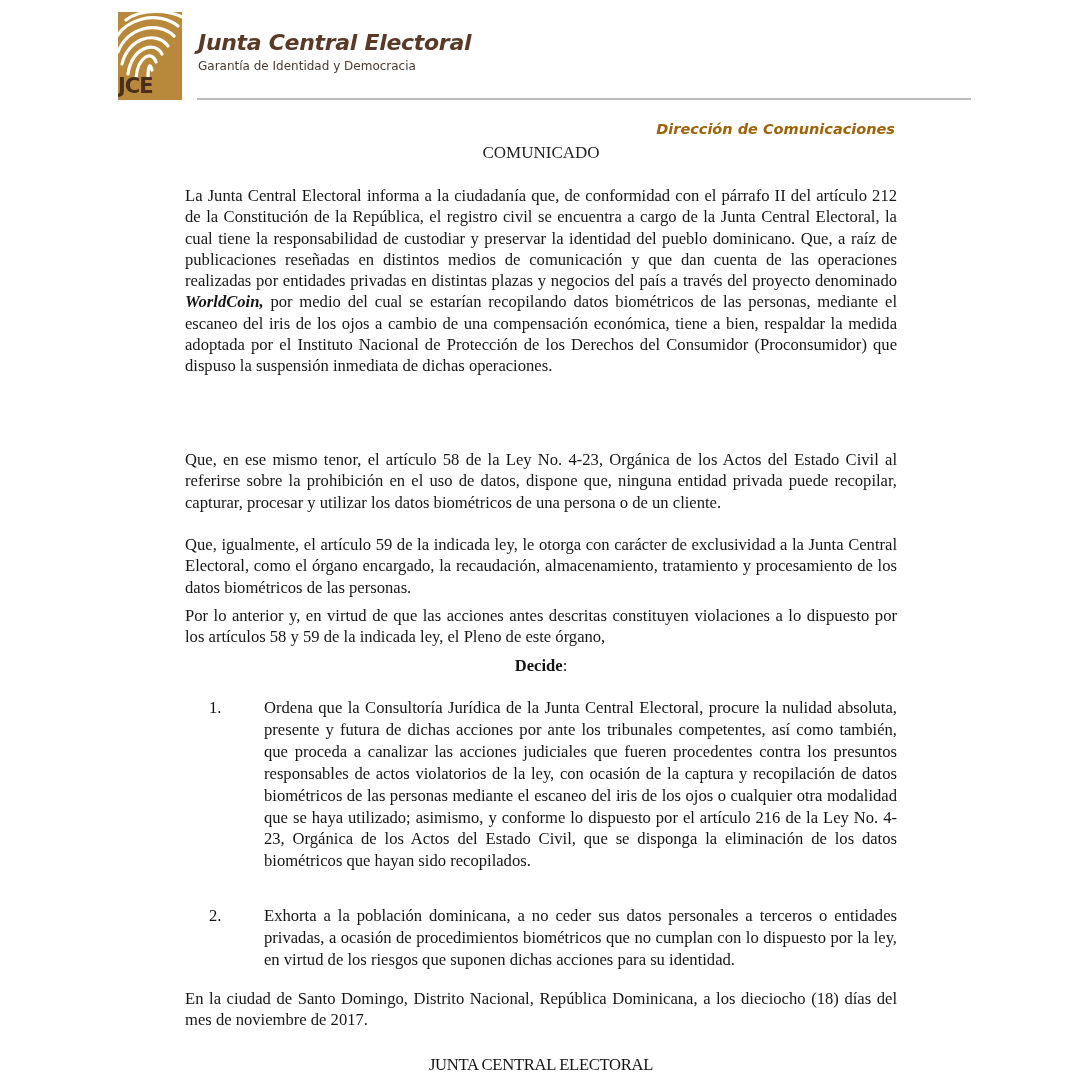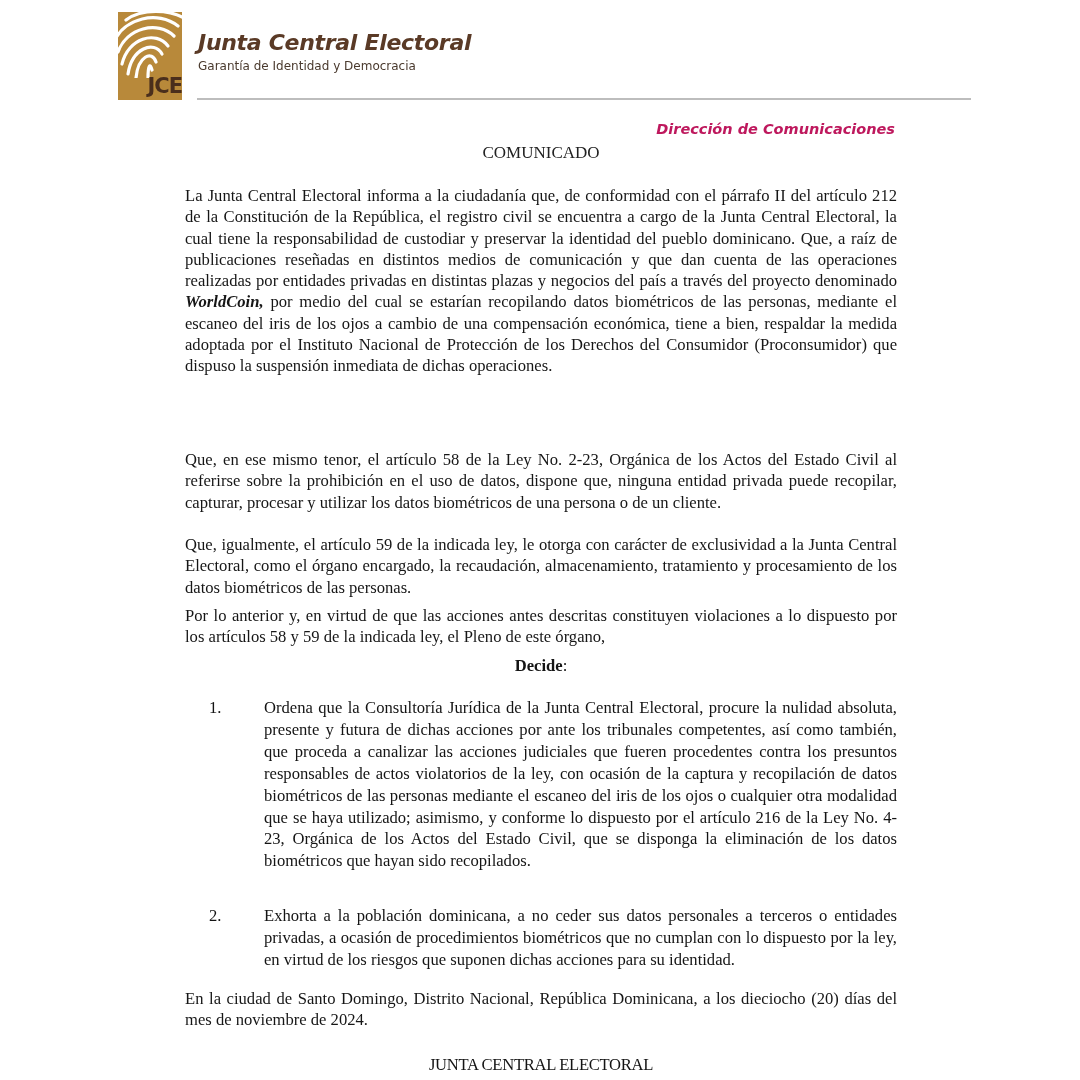--- a/index.html
+++ b/index.html
@@ -6,40 +6,40 @@
   body {
     width: 1080px; height: 1080px; background: #ffffff; position: relative; overflow: hidden;
     font-family: "Liberation Serif", "DejaVu Serif", serif; color: #141414;
   }
   .logo-box {
     position: absolute; left: 118px; top: 12px; width: 64px; height: 88px;
     background: #b8893a; overflow: hidden;
   }
   .logo-box svg { position: absolute; left: 0; top: 0; }
   .logo-jce {
-    position: absolute; left: 0; bottom: 2px; width: 64px; text-align: right;
+    position: absolute; left: 0; bottom: 2px; width: 64px; text-align: left;
     font-family: "DejaVu Sans", sans-serif; font-weight: bold; font-size: 21px;
     color: #4a2e1c; letter-spacing: -1px;
   }
   .brand-title {
     position: absolute; left: 198px; top: 30px;
     font-family: "DejaVu Sans", sans-serif; font-style: italic; font-weight: bold;
     font-size: 22px; color: #5a3a26; letter-spacing: -0.3px;
   }
   .brand-sub {
     position: absolute; left: 198px; top: 59px;
     font-family: "DejaVu Sans", sans-serif; font-size: 12px; color: #4a3a2e;
   }
   .header-rule {
     position: absolute; left: 197px; top: 98px; width: 774px; height: 2px; background: #bdbdbd;
   }
   .dept {
     position: absolute; right: 185px; top: 121px;
     font-family: "DejaVu Sans", sans-serif; font-style: italic; font-weight: bold;
-    font-size: 14.5px; color: #be185d;
+    font-size: 14.5px; color: #a16207;
   }
   .doc-title {
     position: absolute; left: 0; width: 1082px; top: 143px; text-align: center;
     font-size: 17px; color: #222;
   }
   .body-text {
     position: absolute; left: 185px; width: 712px;
     font-size: 16.6px; line-height: 21.3px; text-align: justify; color: #161616;
   }
   .body-text p { margin: 0; }
@@ -86,21 +86,21 @@
 <div class="header-rule"></div>
 
 <div class="dept">Dirección de Comunicaciones</div>
 <div class="doc-title">COMUNICADO</div>
 
 <div class="body-text p1">
   <p><span>La Junta Central Electoral informa a la ciudadanía que, de conformidad con el párrafo II del artículo 212 de la Constitución de la República, el registro civil se encuentra a cargo de la Junta Central Electoral, la cual tiene la responsabilidad de custodiar y preservar la identidad del pueblo dominicano. Que, a raíz de publicaciones reseñadas en distintos medios de comunicación y que dan cuenta de las operaciones realizadas por entidades privadas en distintas plazas y negocios del país a través del proyecto denominado </span><em>WorldCoin,</em><span> por medio del cual se estarían recopilando datos biométricos de las personas, mediante el escaneo del iris de los ojos a cambio de una compensación económica, tiene a bien, respaldar la medida adoptada por el Instituto Nacional de Protección de los Derechos del Consumidor (Proconsumidor) que dispuso la suspensión inmediata de dichas operaciones.</span></p>
 </div>
 
 <div class="body-text p2">
-  <p>Que, en ese mismo tenor, el artículo 58 de la Ley No. 2-23, Orgánica de los Actos del Estado Civil al referirse sobre la prohibición en el uso de datos, dispone que, ninguna entidad privada puede recopilar, capturar, procesar y utilizar los datos biométricos de una persona o de un cliente.</p>
+  <p>Que, en ese mismo tenor, el artículo 58 de la Ley No. 4-23, Orgánica de los Actos del Estado Civil al referirse sobre la prohibición en el uso de datos, dispone que, ninguna entidad privada puede recopilar, capturar, procesar y utilizar los datos biométricos de una persona o de un cliente.</p>
 </div>
 
 <div class="body-text p3">
   <p>Que, igualmente, el artículo 59 de la indicada ley, le otorga con carácter de exclusividad a la Junta Central Electoral, como el órgano encargado, la recaudación, almacenamiento, tratamiento y procesamiento de los datos biométricos de las personas.</p>
 </div>
 
 <div class="body-text p4">
   <p>Por lo anterior y, en virtud de que las acciones antes descritas constituyen violaciones a lo dispuesto por los artículos 58 y 59 de la indicada ley, el Pleno de este órgano,</p>
 </div>
 
@@ -110,16 +110,16 @@
   <span class="num">1.</span>
   <div class="txt">Ordena que la Consultoría Jurídica de la Junta Central Electoral, procure la nulidad absoluta, presente y futura de dichas acciones por ante los tribunales competentes, así como también, que proceda a canalizar las acciones judiciales que fueren procedentes contra los presuntos responsables de actos violatorios de la ley, con ocasión de la captura y recopilación de datos biométricos de las personas mediante el escaneo del iris de los ojos o cualquier otra modalidad que se haya utilizado; asimismo, y conforme lo dispuesto por el artículo 216 de la Ley No. 4-23, Orgánica de los Actos del Estado Civil, que se disponga la eliminación de los datos biométricos que hayan sido recopilados.</div>
 </div>
 
 <div class="list-item li2">
   <span class="num">2.</span>
   <div class="txt">Exhorta a la población dominicana, a no ceder sus datos personales a terceros o entidades privadas, a ocasión de procedimientos biométricos que no cumplan con lo dispuesto por la ley, en virtud de los riesgos que suponen dichas acciones para su identidad.</div>
 </div>
 
 <div class="body-text p5">
-  <p>En la ciudad de Santo Domingo, Distrito Nacional, República Dominicana, a los dieciocho (20) días del mes de noviembre de 2024.</p>
+  <p>En la ciudad de Santo Domingo, Distrito Nacional, República Dominicana, a los dieciocho (18) días del mes de noviembre de 2017.</p>
 </div>
 
 <div class="signature">JUNTA CENTRAL ELECTORAL</div>
 
 </body></html>

